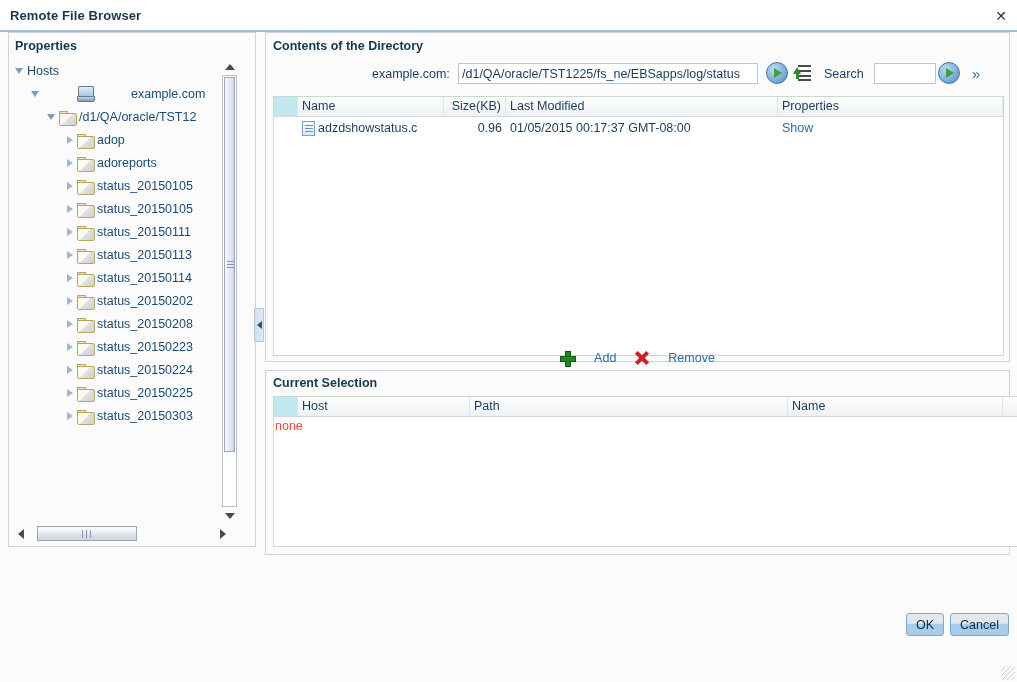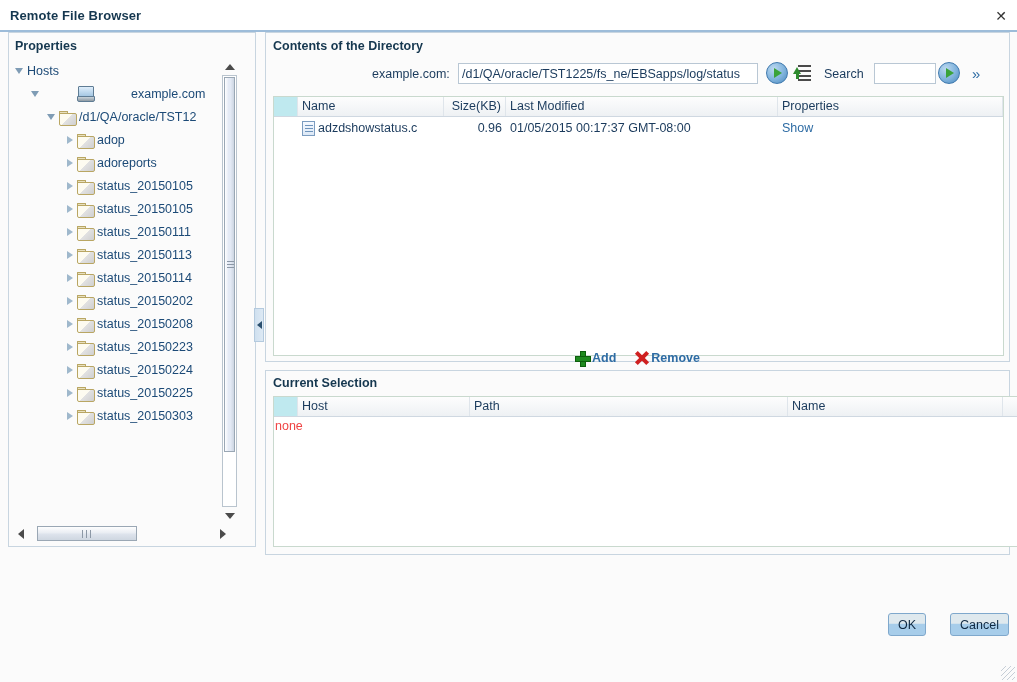--- a/index.html
+++ b/index.html
@@ -362,23 +362,23 @@
   .link { color: #2e6ca4; cursor: pointer; }
 
   
   #action-bar {
     position: absolute; left: 265px; top: 346px;
     width: 745px; height: 24px;
     display: flex; align-items: center; justify-content: center;
     gap: 18px;
   }
   .act-btn {
-    display: flex; align-items: center; gap: 3px;
-    cursor: pointer;
-    font-size: 12.5px; color: #2e6ca4; font-weight: bold;
+    display: flex; align-items: center; gap: 20px;
+    cursor: pointer;
+    font-size: 12.5px; color: #2e6ca4;
   }
   .ico-plus {
     position: relative; width: 14px; height: 14px; flex: 0 0 14px;
   }
   .ico-plus::before, .ico-plus::after {
     content: ""; position: absolute; background: #1f8a1f;
     border: 1px solid #0d5f0d;
   }
   .ico-plus::before { left: 5px; top: 0; width: 4px; height: 14px; }
   .ico-plus::after  { left: 0; top: 5px; width: 14px; height: 4px; }
@@ -413,21 +413,21 @@
   .s-path { width: 318px; flex: 0 0 318px; }
   .s-name { width: 215px; flex: 0 0 215px; }
   #none-row {
     font-size: 12.5px; color: #ef4444;
     padding: 2px 0 0 1px;
   }
 
   
   #footer {
     position: absolute; right: 8px; bottom: 46px;
-    display: flex; gap: 24px;
+    display: flex; gap: 6px;
   }
   .dlg-btn {
     min-width: 36px; height: 23px;
     padding: 0 9px;
     font-family: "Liberation Sans", sans-serif;
     font-size: 12.5px;
     color: #102a43;
     background: linear-gradient(180deg,#dfe9ee 0%,#dfe9ee 45%,#a7cdea 46%,#a7cdea 100%);
     border: 1px solid #7fa8cc;
     border-radius: 3px;

